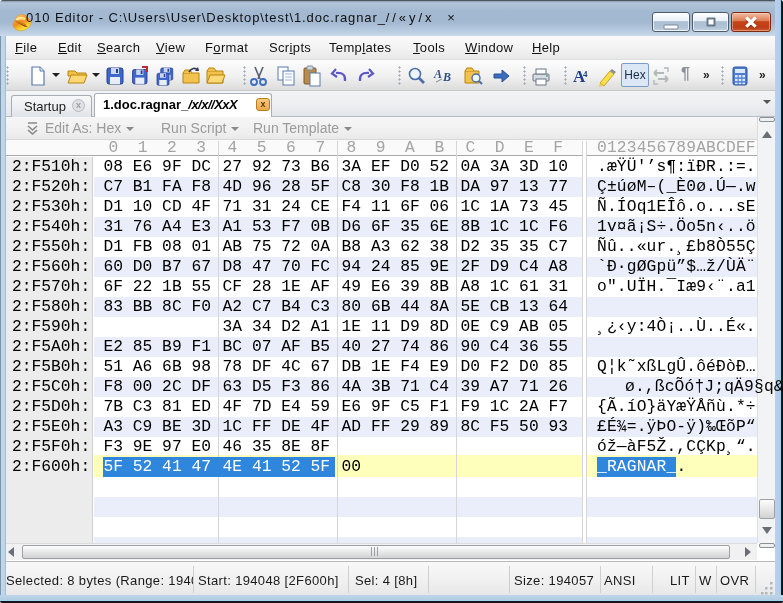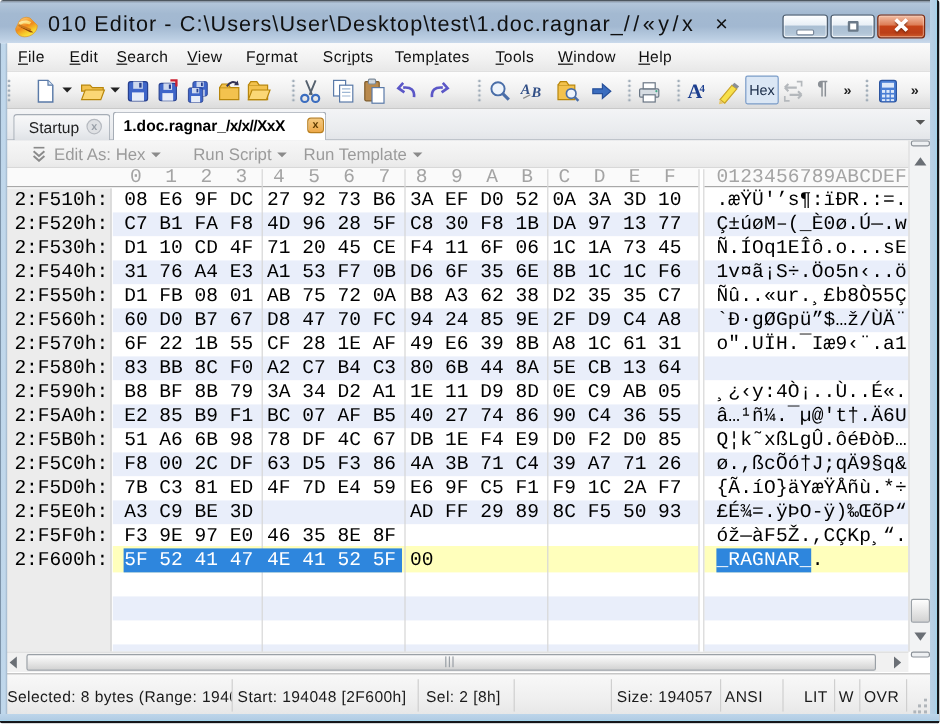--- a/index.html
+++ b/index.html
@@ -1,21 +1,21 @@
 <!DOCTYPE html>
 <html><head><meta charset="utf-8"><style>
 *{margin:0;padding:0;box-sizing:border-box}
 body{font-family:"Liberation Sans",sans-serif;width:783px;height:603px;overflow:hidden}
 #win{position:relative;width:783px;height:603px;background:#fff;overflow:hidden;border-radius:3px 3px 2px 2px}
 .abs{position:absolute}
 
 #title{left:0;top:0;width:783px;height:36px;
  background:linear-gradient(180deg,#8696a8 0,#b2c5d9 5%,#a3b9d1 30%,#a2b8d1 60%,#bccfe3 90%,#cbdaec 100%);
  border-top:1px solid #4e575f}
-#ttext{left:40px;top:9px;font-size:18px;letter-spacing:0.9px;color:#101010;white-space:pre}
+#ttext{left:26px;top:9px;font-size:13px;letter-spacing:0.9px;color:#101010;white-space:pre}
 .wbtn{top:11px;height:20px;border-radius:3px;border:1px solid #4e5d6d;
  background:linear-gradient(180deg,#fdfeff 0,#e8eff6 44%,#aabfd3 48%,#b2c5d7 82%,#c6d5e4 100%);
  box-shadow:inset 0 0 0 1px rgba(255,255,255,.7)}
 #bmin{left:652px;width:38px}
 #bmax{left:692px;width:37px}
 #bclose{left:731px;width:40px;border-color:#7e2a10;
  background:linear-gradient(180deg,#f2bda4 0,#dd7c55 44%,#c64318 48%,#bc3f18 80%,#cc5c2c 100%);
  box-shadow:inset 0 0 0 1px rgba(255,220,200,.45)}
 .mg{position:absolute;left:50%;top:50%;transform:translate(-50%,-50%)}
 
@@ -265,21 +265,21 @@
         </svg></div>
 <div class="abs" style="left:759px;top:8px;font-size:12px;color:#222;font-weight:bold">»</div>
 </div>
 <div id="tabbar" class="abs"></div>
 <div id="tabline" class="abs"></div>
 <div id="tab1" class="abs">
       <span style="position:absolute;left:12px;top:3px">Startup</span>
     </div>
 <div id="tab1x" class="abs">x</div>
 <div id="tab2" class="abs"></div>
-<div id="tab2t" class="abs">1.doc.ragnar_<span style="letter-spacing:-0.5px;">/x/x//XxX</span></div>
+<div id="tab2t" class="abs">1.doc.ragnar_<span style="letter-spacing:-0.5px;font-style:italic">/x/x//XxX</span></div>
 <div id="tab2x" class="abs">x</div>
 <div class="abs" style="left:763px;top:100px;width:0;height:0;border-left:4px solid transparent;border-right:4px solid transparent;border-top:4px solid #555"></div>
 <div id="editas" class="abs">
 <svg class="abs" style="left:26px;top:5px" width="14" height="13">
         <path d="M2 1 h9" stroke="#8a8a8a" stroke-width="1.6"></path>
         <path d="M2 4 l4.5 4 l4.5 -4" fill="none" stroke="#8a8a8a" stroke-width="1.6"></path>
         <path d="M2 8 l4.5 4 l4.5 -4" fill="none" stroke="#8a8a8a" stroke-width="1.6"></path>
       </svg>
 <span class="ea" style="left:45px">Edit As: Hex<span class="dar"></span></span>
 <span class="ea" style="left:161px">Run Script<span class="dar"></span></span>
@@ -315,21 +315,21 @@
 <div class="row abs" style="top:177px;background:#e9eefa"></div>
 <div class="addr mono abs" style="top:177px">2:F520h:</div>
 <div class="hx mono abs txt" style="left:103.5px;top:177px">C7 B1 FA F8</div>
 <div class="hx mono abs txt" style="left:222.6px;top:177px">4D 96 28 5F</div>
 <div class="hx mono abs txt" style="left:341.6px;top:177px">C8 30 F8 1B</div>
 <div class="hx mono abs txt" style="left:460.5px;top:177px">DA 97 13 77</div>
 <div class="hx mono abs txt" style="left:597px;top:177px;letter-spacing:0.15px">Ç±úøM–(_È0ø.Ú—.w</div>
 <div class="row abs" style="top:197px;background:#ffffff"></div>
 <div class="addr mono abs" style="top:197px">2:F530h:</div>
 <div class="hx mono abs txt" style="left:103.5px;top:197px">D1 10 CD 4F</div>
-<div class="hx mono abs txt" style="left:222.6px;top:197px">71 20 45 CE</div>
+<div class="hx mono abs txt" style="left:222.6px;top:197px">71 31 24 CE</div>
 <div class="hx mono abs txt" style="left:341.6px;top:197px">F4 11 6F 06</div>
 <div class="hx mono abs txt" style="left:460.5px;top:197px">1C 1A 73 45</div>
 <div class="hx mono abs txt" style="left:597px;top:197px;letter-spacing:0.15px">Ñ.ÍOq1EÎô.o...sE</div>
 <div class="row abs" style="top:217px;background:#e9eefa"></div>
 <div class="addr mono abs" style="top:217px">2:F540h:</div>
 <div class="hx mono abs txt" style="left:103.5px;top:217px">31 76 A4 E3</div>
 <div class="hx mono abs txt" style="left:222.6px;top:217px">A1 53 F7 0B</div>
 <div class="hx mono abs txt" style="left:341.6px;top:217px">D6 6F 35 6E</div>
 <div class="hx mono abs txt" style="left:460.5px;top:217px">8B 1C 1C F6</div>
 <div class="hx mono abs txt" style="left:597px;top:217px;letter-spacing:0.15px">1v¤ã¡S÷.Öo5n‹..ö</div>
@@ -355,56 +355,55 @@
 <div class="hx mono abs txt" style="left:460.5px;top:277px">A8 1C 61 31</div>
 <div class="hx mono abs txt" style="left:597px;top:277px;letter-spacing:0.15px">o".UÏH.¯Iæ9‹¨.a1</div>
 <div class="row abs" style="top:297px;background:#e9eefa"></div>
 <div class="addr mono abs" style="top:297px">2:F580h:</div>
 <div class="hx mono abs txt" style="left:103.5px;top:297px">83 BB 8C F0</div>
 <div class="hx mono abs txt" style="left:222.6px;top:297px">A2 C7 B4 C3</div>
 <div class="hx mono abs txt" style="left:341.6px;top:297px">80 6B 44 8A</div>
 <div class="hx mono abs txt" style="left:460.5px;top:297px">5E CB 13 64</div>
 <div class="row abs" style="top:317px;background:#ffffff"></div>
 <div class="addr mono abs" style="top:317px">2:F590h:</div>
-<div class="hx mono abs txt" style="left:103.5px;top:317px">B8 BF 8B 79</div>
 <div class="hx mono abs txt" style="left:222.6px;top:317px">3A 34 D2 A1</div>
 <div class="hx mono abs txt" style="left:341.6px;top:317px">1E 11 D9 8D</div>
 <div class="hx mono abs txt" style="left:460.5px;top:317px">0E C9 AB 05</div>
 <div class="hx mono abs txt" style="left:597px;top:317px;letter-spacing:0.15px">¸¿‹y:4Ò¡..Ù..É«.</div>
 <div class="row abs" style="top:337px;background:#e9eefa"></div>
 <div class="addr mono abs" style="top:337px">2:F5A0h:</div>
 <div class="hx mono abs txt" style="left:103.5px;top:337px">E2 85 B9 F1</div>
 <div class="hx mono abs txt" style="left:222.6px;top:337px">BC 07 AF B5</div>
 <div class="hx mono abs txt" style="left:341.6px;top:337px">40 27 74 86</div>
 <div class="hx mono abs txt" style="left:460.5px;top:337px">90 C4 36 55</div>
-<div class="hx mono abs txt" style="left:597px;top:337px;letter-spacing:0.15px">â…¹ñ¼.¯µ@'t†.Ä6U</div>
 <div class="row abs" style="top:357px;background:#ffffff"></div>
 <div class="addr mono abs" style="top:357px">2:F5B0h:</div>
 <div class="hx mono abs txt" style="left:103.5px;top:357px">51 A6 6B 98</div>
 <div class="hx mono abs txt" style="left:222.6px;top:357px">78 DF 4C 67</div>
 <div class="hx mono abs txt" style="left:341.6px;top:357px">DB 1E F4 E9</div>
 <div class="hx mono abs txt" style="left:460.5px;top:357px">D0 F2 D0 85</div>
 <div class="hx mono abs txt" style="left:597px;top:357px;letter-spacing:0.15px">Q¦k˜xßLgÛ.ôéÐòÐ…</div>
 <div class="row abs" style="top:377px;background:#e9eefa"></div>
 <div class="addr mono abs" style="top:377px">2:F5C0h:</div>
 <div class="hx mono abs txt" style="left:103.5px;top:377px">F8 00 2C DF</div>
 <div class="hx mono abs txt" style="left:222.6px;top:377px">63 D5 F3 86</div>
 <div class="hx mono abs txt" style="left:341.6px;top:377px">4A 3B 71 C4</div>
 <div class="hx mono abs txt" style="left:460.5px;top:377px">39 A7 71 26</div>
-<div class="hx mono abs txt" style="left:597px;top:377px;letter-spacing:0.15px">ø.,ßcÕó†J;qÄ9§q&amp;</div>
+<div class="hx mono abs txt" style="left:625px;top:377px;letter-spacing:0.15px">ø.,ßcÕó†J;qÄ9§q&amp;</div>
 <div class="row abs" style="top:397px;background:#ffffff"></div>
 <div class="addr mono abs" style="top:397px">2:F5D0h:</div>
 <div class="hx mono abs txt" style="left:103.5px;top:397px">7B C3 81 ED</div>
 <div class="hx mono abs txt" style="left:222.6px;top:397px">4F 7D E4 59</div>
 <div class="hx mono abs txt" style="left:341.6px;top:397px">E6 9F C5 F1</div>
 <div class="hx mono abs txt" style="left:460.5px;top:397px">F9 1C 2A F7</div>
 <div class="hx mono abs txt" style="left:597px;top:397px;letter-spacing:0.15px">{Ã.íO}äYæŸÅñù.*÷</div>
 <div class="row abs" style="top:417px;background:#e9eefa"></div>
 <div class="addr mono abs" style="top:417px">2:F5E0h:</div>
 <div class="hx mono abs txt" style="left:103.5px;top:417px">A3 C9 BE 3D</div>
+<div class="hx mono abs txt" style="left:222.6px;top:417px">1C FF DE 4F</div>
 <div class="hx mono abs txt" style="left:341.6px;top:417px">AD FF 29 89</div>
 <div class="hx mono abs txt" style="left:460.5px;top:417px">8C F5 50 93</div>
 <div class="hx mono abs txt" style="left:597px;top:417px;letter-spacing:0.15px">£É¾=.ÿÞO-ÿ)‰ŒõP“</div>
 <div class="row abs" style="top:437px;background:#ffffff"></div>
 <div class="addr mono abs" style="top:437px">2:F5F0h:</div>
 <div class="hx mono abs txt" style="left:103.5px;top:437px">F3 9E 97 E0</div>
 <div class="hx mono abs txt" style="left:222.6px;top:437px">46 35 8E 8F</div>
 <div class="hx mono abs txt" style="left:597px;top:437px;letter-spacing:0.15px">óž—àF5Ž.,CÇKp¸“.</div>
 <div class="row abs" style="top:455px;height:22px;background:#ffffbc"></div>
 <div class="addr mono abs" style="top:457px">2:F600h:</div>
@@ -430,21 +429,21 @@
 <div class="sarrow abs" style="left:762px;top:527px;border-left:5px solid transparent;border-right:5px solid transparent;border-top:7px solid #6a6f75"></div>
 <div class="spl abs" style="left:759px;top:543px"></div>
 <div id="hscroll" class="abs"></div>
 <div class="sarrow abs" style="left:8px;top:547px;border-top:5px solid transparent;border-bottom:5px solid transparent;border-right:6px solid #6a6f75"></div>
 <div id="hthumb" class="abs"></div>
 <div class="abs" style="left:371px;top:547px;width:1px;height:9px;background:#9aa0a6;box-shadow:3px 0 #9aa0a6,6px 0 #9aa0a6"></div>
 <div class="sarrow abs" style="left:745px;top:547px;border-top:5px solid transparent;border-bottom:5px solid transparent;border-left:6px solid #6a6f75"></div>
 <div id="status" class="abs">
 <div class="st abs" style="left:6px;width:187px;overflow:hidden">Selected: 8 bytes (Range: 194048</div>
 <div class="st abs" style="left:198px">Start: 194048 [2F600h]</div>
-<div class="st abs" style="left:355px">Sel: 2 [8h]</div>
+<div class="st abs" style="left:355px">Sel: 4 [8h]</div>
 <div class="st abs" style="left:514px">Size: 194057</div>
 <div class="st abs" style="left:604px">ANSI</div>
 <div class="st abs" style="left:670px">LIT</div>
 <div class="st abs" style="left:699px">W</div>
 <div class="st abs" style="left:720px">OVR</div>
 <div class="ssep abs" style="left:193px"></div>
 <div class="ssep abs" style="left:348px"></div>
 <div class="ssep abs" style="left:428px"></div>
 <div class="ssep abs" style="left:509px"></div>
 <div class="ssep abs" style="left:600px"></div>

